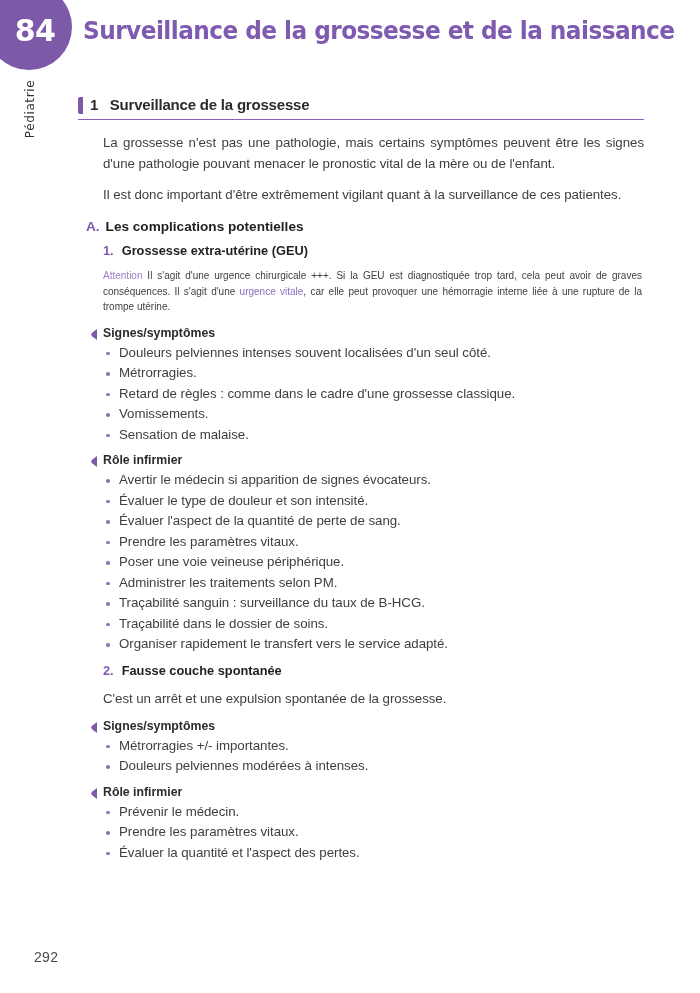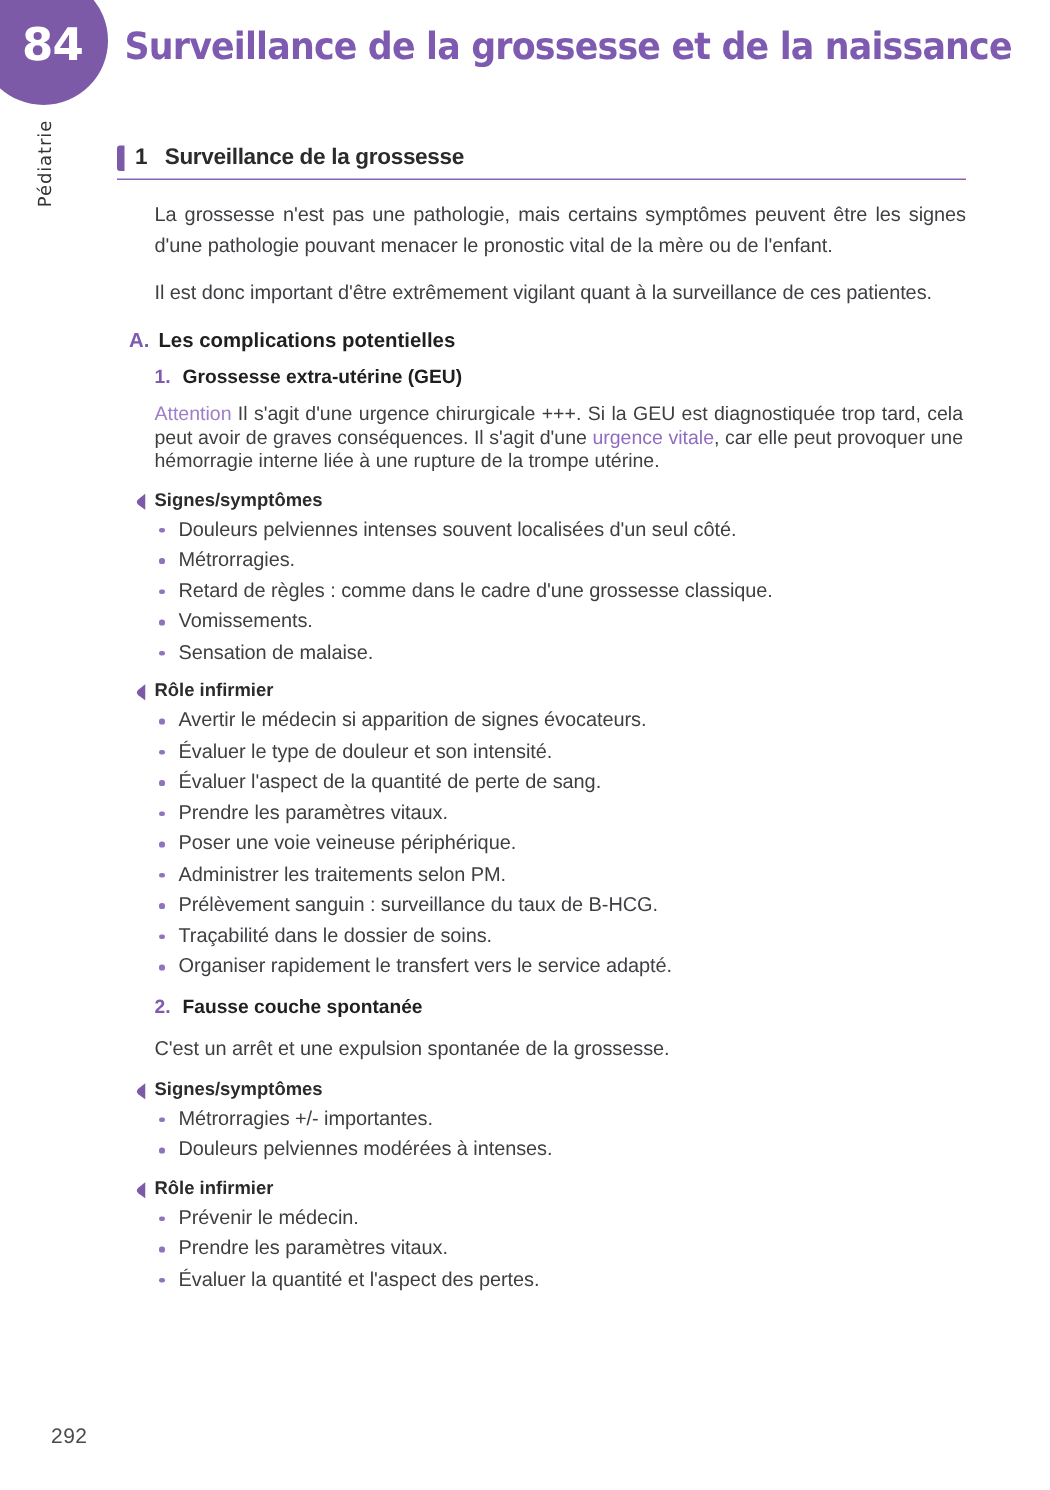--- a/index.html
+++ b/index.html
@@ -152,21 +152,21 @@
     font-weight: bold;
   }
   .head-num .marker { color: #7e5bb0; margin-right: 8px; }
   .head-num .txt { color: #1f1f21; }
 
   
   .note {
     margin: 6px 0 11px 0;
     padding-left: 25px;
     padding-right: 2px;
-    font-size: 13px;
+    font-size: 10px;
     line-height: 15.5px;
     color: #3f3f43;
     text-align: justify;
   }
   .note .kw { color: #9d7ec8; }
   .note .em { color: #8f6cc0; }
 
   
   .flag-head {
     position: relative;
@@ -282,21 +282,21 @@
     </span>
     <span>Rôle infirmier</span>
   </div>
   <ul class="bullets">
     <li>Avertir le médecin si apparition de signes évocateurs.</li>
     <li>Évaluer le type de douleur et son intensité.</li>
     <li>Évaluer l'aspect de la quantité de perte de sang.</li>
     <li>Prendre les paramètres vitaux.</li>
     <li>Poser une voie veineuse périphérique.</li>
     <li>Administrer les traitements selon PM.</li>
-    <li>Prélèvement sanguin : surveillance du taux de B-HCG.</li>
+    <li>Traçabilité sanguin : surveillance du taux de B-HCG.</li>
     <li>Traçabilité dans le dossier de soins.</li>
     <li>Organiser rapidement le transfert vers le service adapté.</li>
   </ul>
 
   <div class="head-num">
     <span class="marker">2.</span><span class="txt">Fausse couche spontanée</span>
   </div>
 
   <p class="body nojust">C'est un arrêt et une expulsion spontanée de la grossesse.</p>
 

